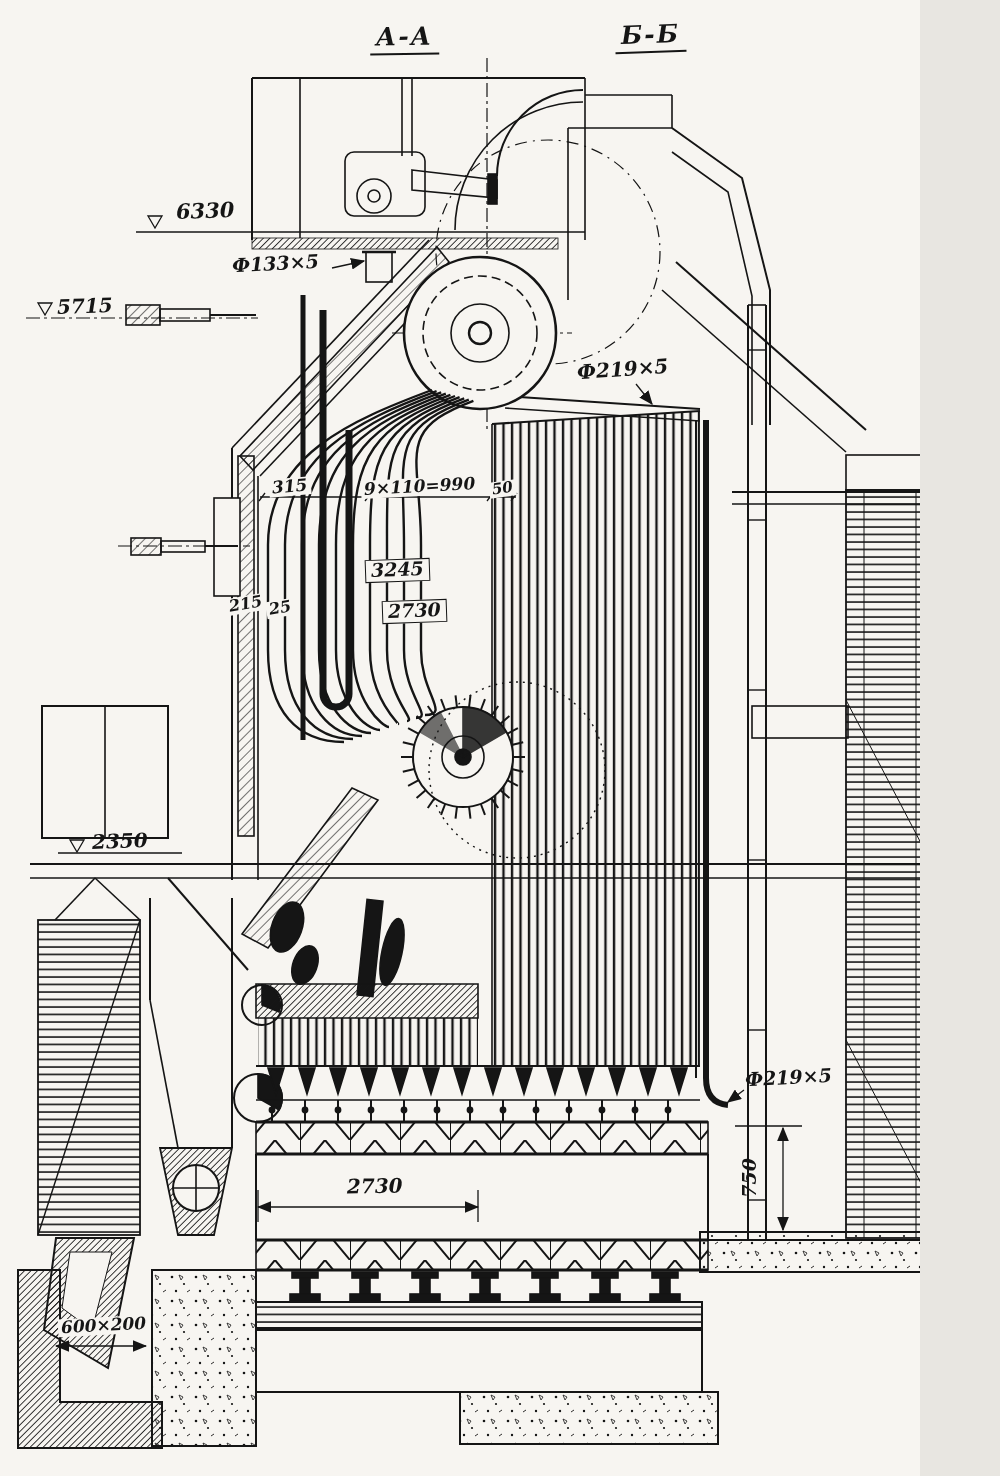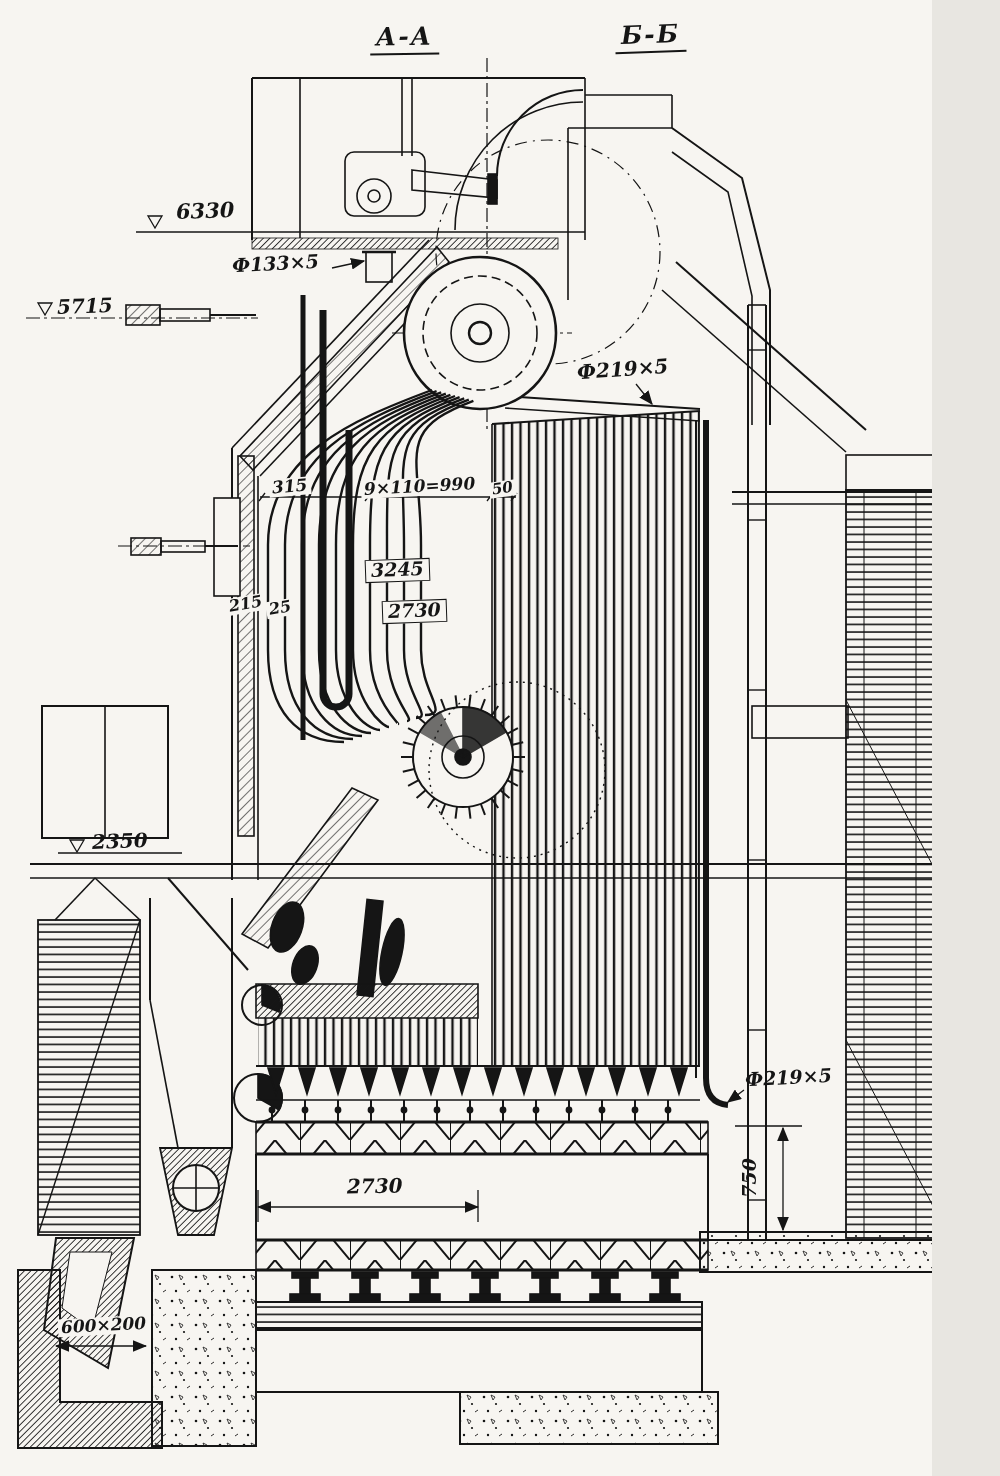--- a/index.html
+++ b/index.html
@@ -1,17 +1,17 @@
 <!DOCTYPE html>
 <html><head>
 <meta charset="utf-8">
 <style>
   html,body{margin:0;padding:0;background:#e8e6e1;}
   .stage{position:relative;width:920px;height:1476px;background:#f7f5f1;overflow:hidden;
-         font-family:"DejaVu Serif",serif;padding-left:12px;}
+         font-family:"DejaVu Serif",serif;}
   svg.draw{position:absolute;left:0;top:0;}
   .lbl{position:absolute;font-style:italic;font-weight:bold;color:#151515;white-space:nowrap;
        line-height:1.05;}
   .patch{background:#f7f5f1;padding:0 3px;}
   .boxed{background:#f7f5f1;border:1.6px solid #151515;padding:0 5px 1px 5px;}
   .und{border-bottom:2.4px solid #151515;padding:0 6px 3px 6px;letter-spacing:2px;}
 </style>
 </head>
 <body>
 

